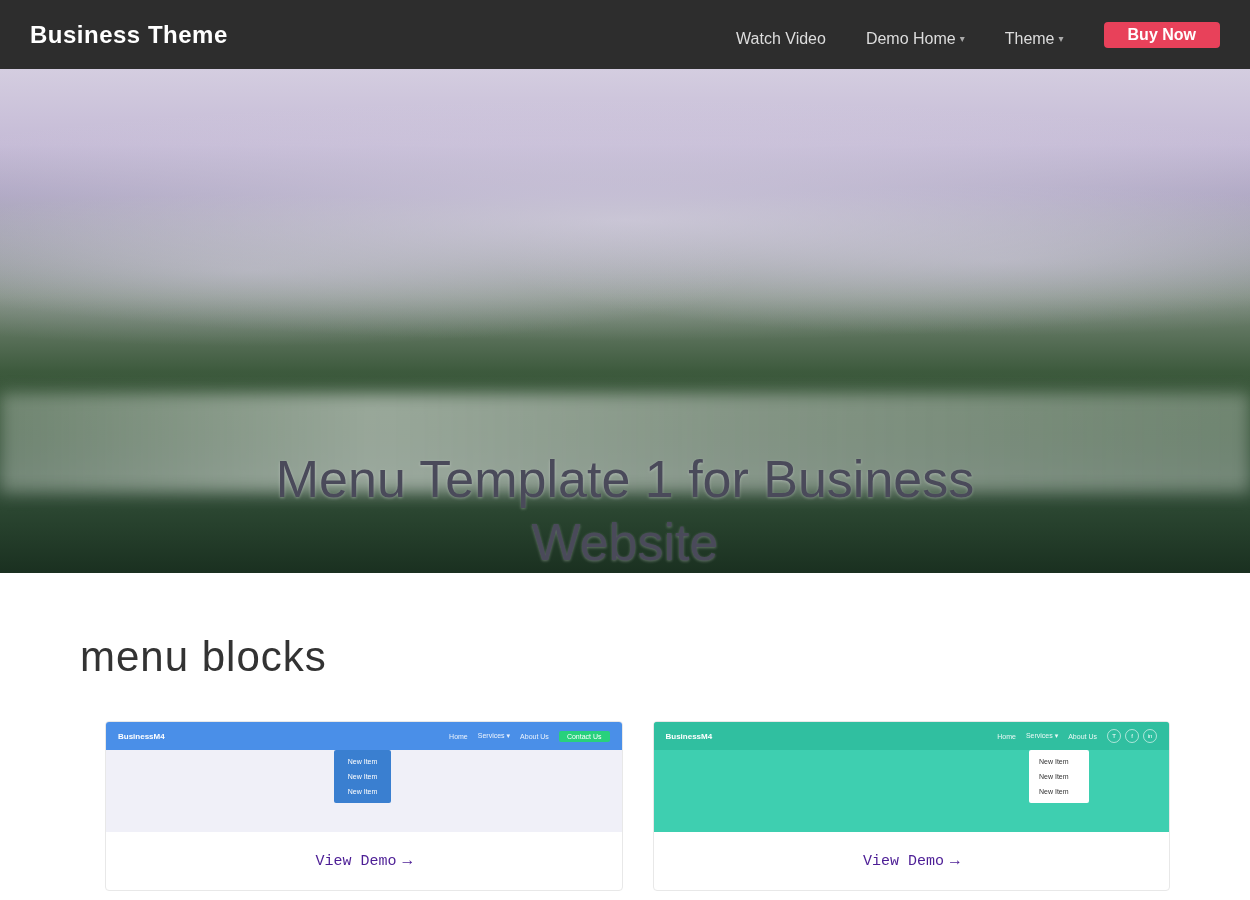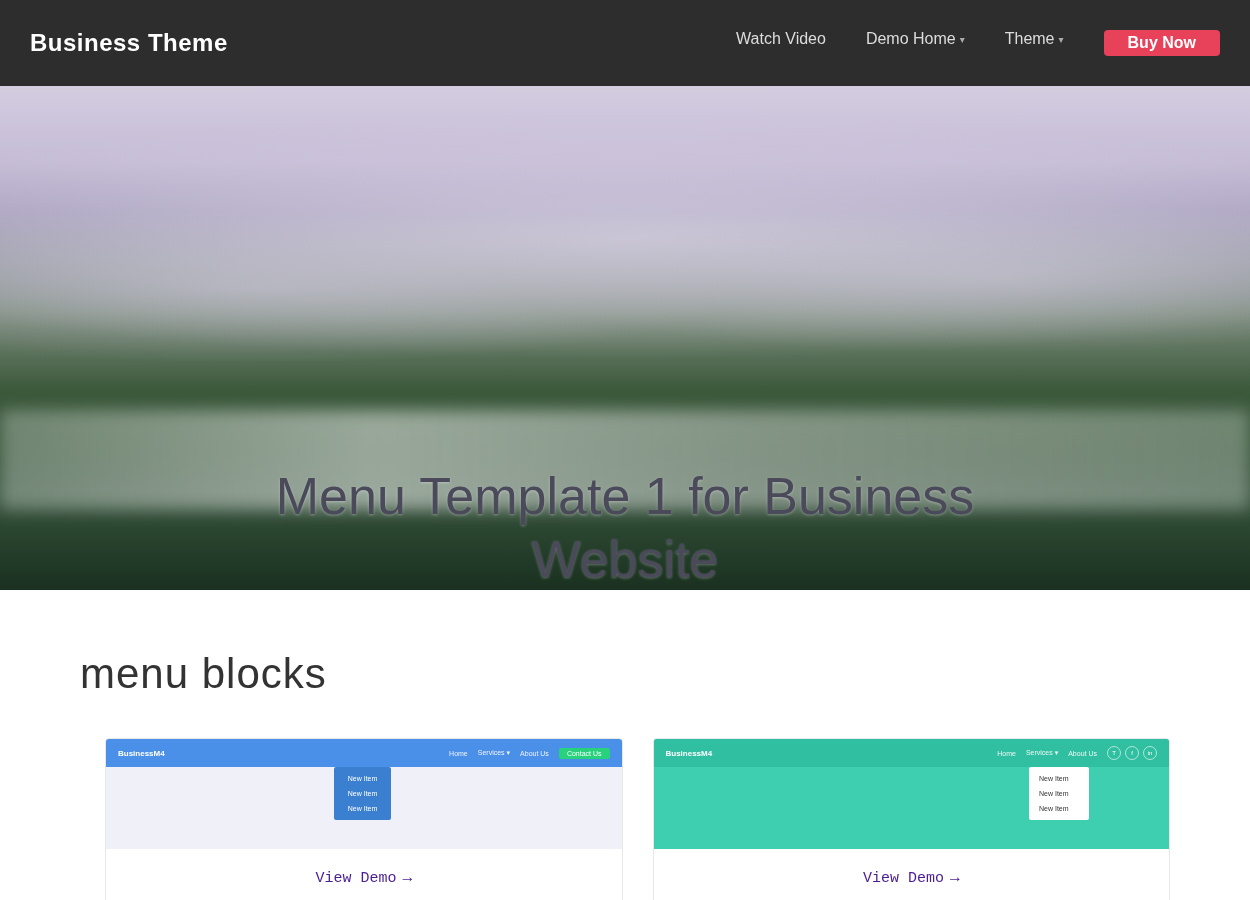--- a/index.html
+++ b/index.html
@@ -1,38 +1,38 @@
 <!DOCTYPE html>
 <html><head>
   <meta charset="utf-8">
   <style>
     * { margin: 0; padding: 0; box-sizing: border-box; }
     body { font-family: 'Helvetica Neue', Arial, sans-serif; background: #fff; }
 
     
     .navbar {
       background: #2d2d2d;
-      height: 86px;
+      height: 69px;
       display: flex;
       align-items: center;
       justify-content: space-between;
       padding: 0 30px;
       position: relative;
       z-index: 10;
     }
     .navbar-brand {
       color: #fff;
       font-size: 24px;
       font-weight: 700;
       letter-spacing: 0.5px;
       text-decoration: none;
     }
     .navbar-links {
       display: flex;
-      align-items: flex-start;
+      align-items: flex-end;
       gap: 40px;
     }
     .navbar-link {
       color: #ddd;
       font-size: 16px;
       text-decoration: none;
       cursor: pointer;
     }
     .navbar-link-dropdown {
       display: flex;

